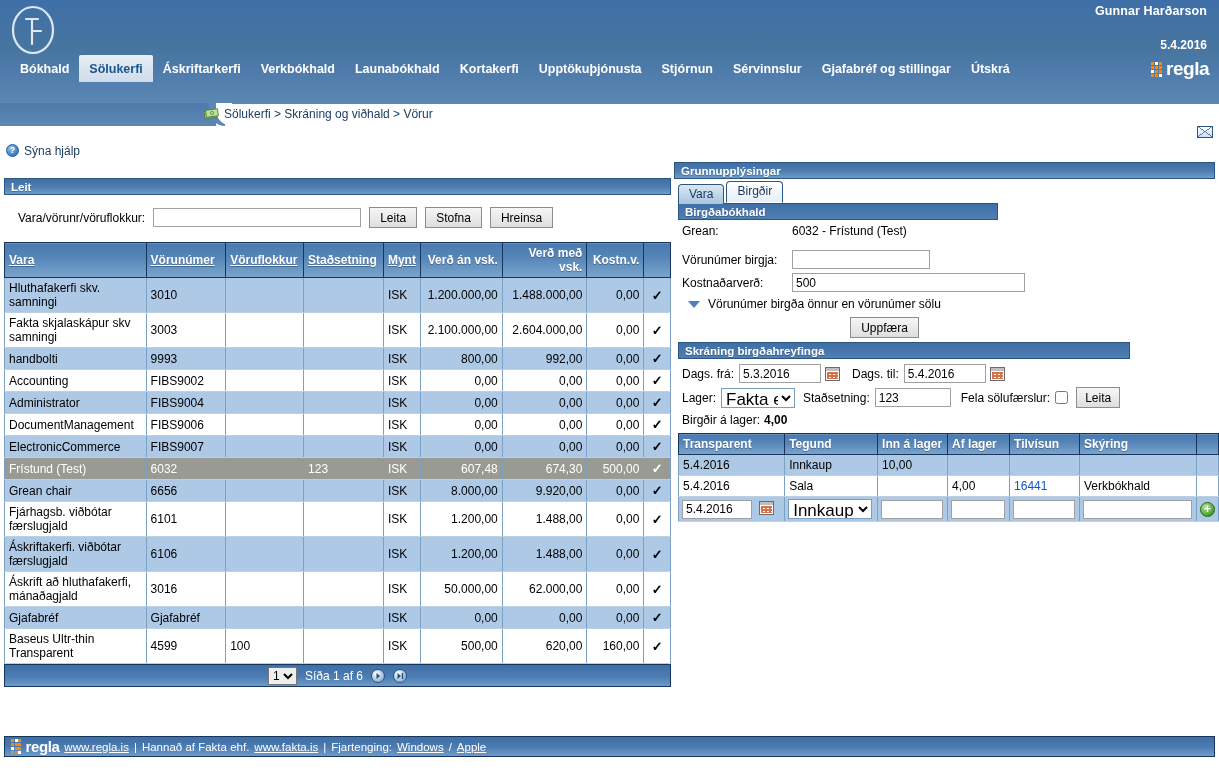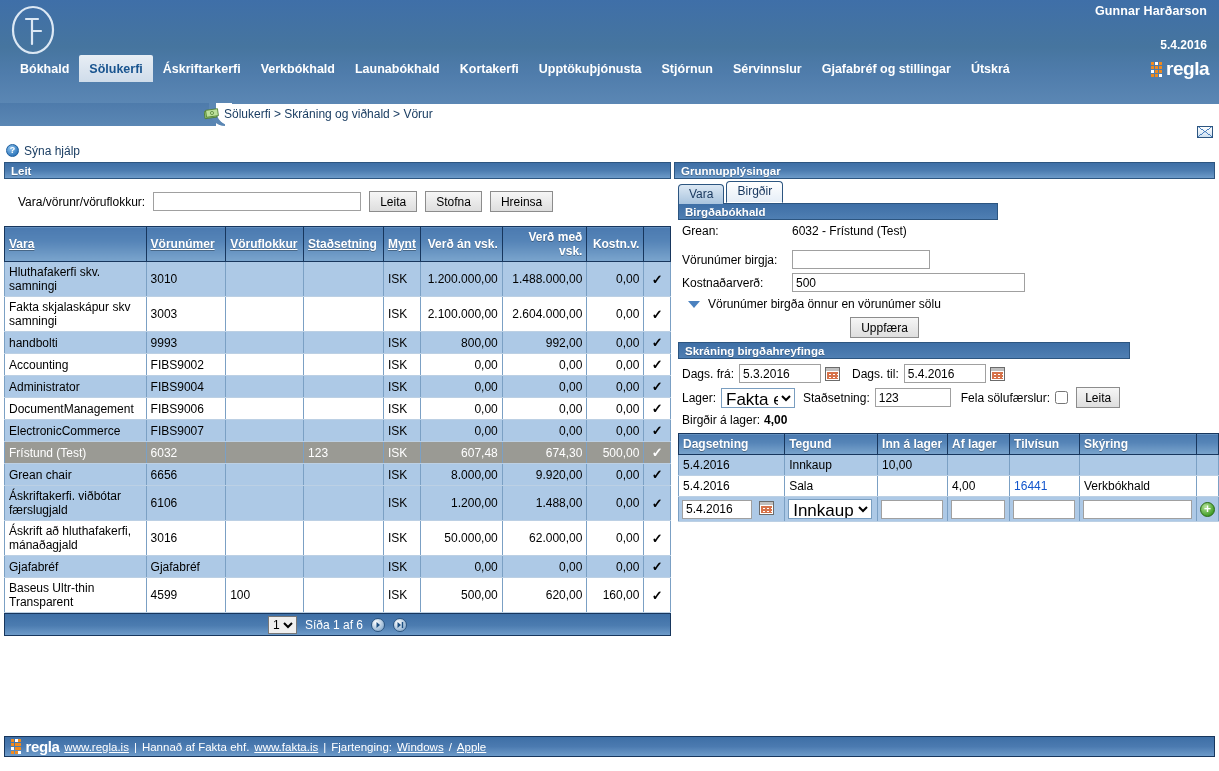--- a/index.html
+++ b/index.html
@@ -93,21 +93,21 @@
     background: radial-gradient(circle at 35% 30%, #8fc4ef, #2f77bb 75%);
     border: 1px solid #1d5e9e;
     color: #fff; font-size: 9px; font-weight: bold;
     display: flex; align-items: center; justify-content: center;
     line-height: 1;
   }
   .helpbar a { color: #1b3e63; font-size: 12px; text-decoration: none; }
 
   
   .main { position: relative; height: 625px; padding: 0; }
-  .pane-left  { position: absolute; left: 4px;   top: 0; width: 667px; }
+  .pane-left  { position: absolute; left: 4px;   top: 16px; width: 667px; }
   .pane-right { position: absolute; left: 674px; top: 0; width: 541px; }
 
   .sec-title {
     height: 17px; line-height: 17px;
     background: linear-gradient(to bottom, #3e6fa6 0%, #4c7cb0 50%, #6d9bc9 100%);
     color: #fff; font-weight: bold; font-size: 11.5px;
     padding-left: 6px;
     border: 1px solid #2c5party; border: 1px solid #2c5580;
     text-shadow: 0 1px 0 rgba(0,0,0,.25);
   }
@@ -446,20 +446,31 @@
             <td>Grean chair</td>
             <td>6656</td>
             <td></td>
             <td></td>
             <td>ISK</td>
             <td class="r">8.000,00</td>
             <td class="r">9.920,00</td>
             <td class="r">0,00</td>
             <td class="c chk">✓</td>
           </tr>
+          <tr class="even">
+            <td>Fjárhagsb. viðbótar færslugjald</td>
+            <td>6101</td>
+            <td></td>
+            <td></td>
+            <td>ISK</td>
+            <td class="r">1.200,00</td>
+            <td class="r">1.488,00</td>
+            <td class="r">0,00</td>
+            <td class="c chk">✓</td>
+          </tr>
           <tr class="odd">
             <td>Áskriftakerfi. viðbótar færslugjald</td>
             <td>6106</td>
             <td></td>
             <td></td>
             <td>ISK</td>
             <td class="r">1.200,00</td>
             <td class="r">1.488,00</td>
             <td class="r">0,00</td>
             <td class="c chk">✓</td>
@@ -589,21 +600,21 @@
             <col style="width:107px">
               <col style="width:93px">
               <col style="width:70px">
             <col style="width:62px">
               <col style="width:70px">
               <col style="width:117px">
               <col style="width:22px">
           </colgroup>
           <thead>
             <tr>
-              <th>Dagsetning</th>
+              <th>Transparent</th>
               <th>Tegund</th>
               <th>Inn á lager</th>
               <th>Af lager</th>
               <th>Tilvísun</th>
               <th>Skýring</th>
               <th></th>
             </tr>
           </thead>
           <tbody>
             <tr class="odd">

